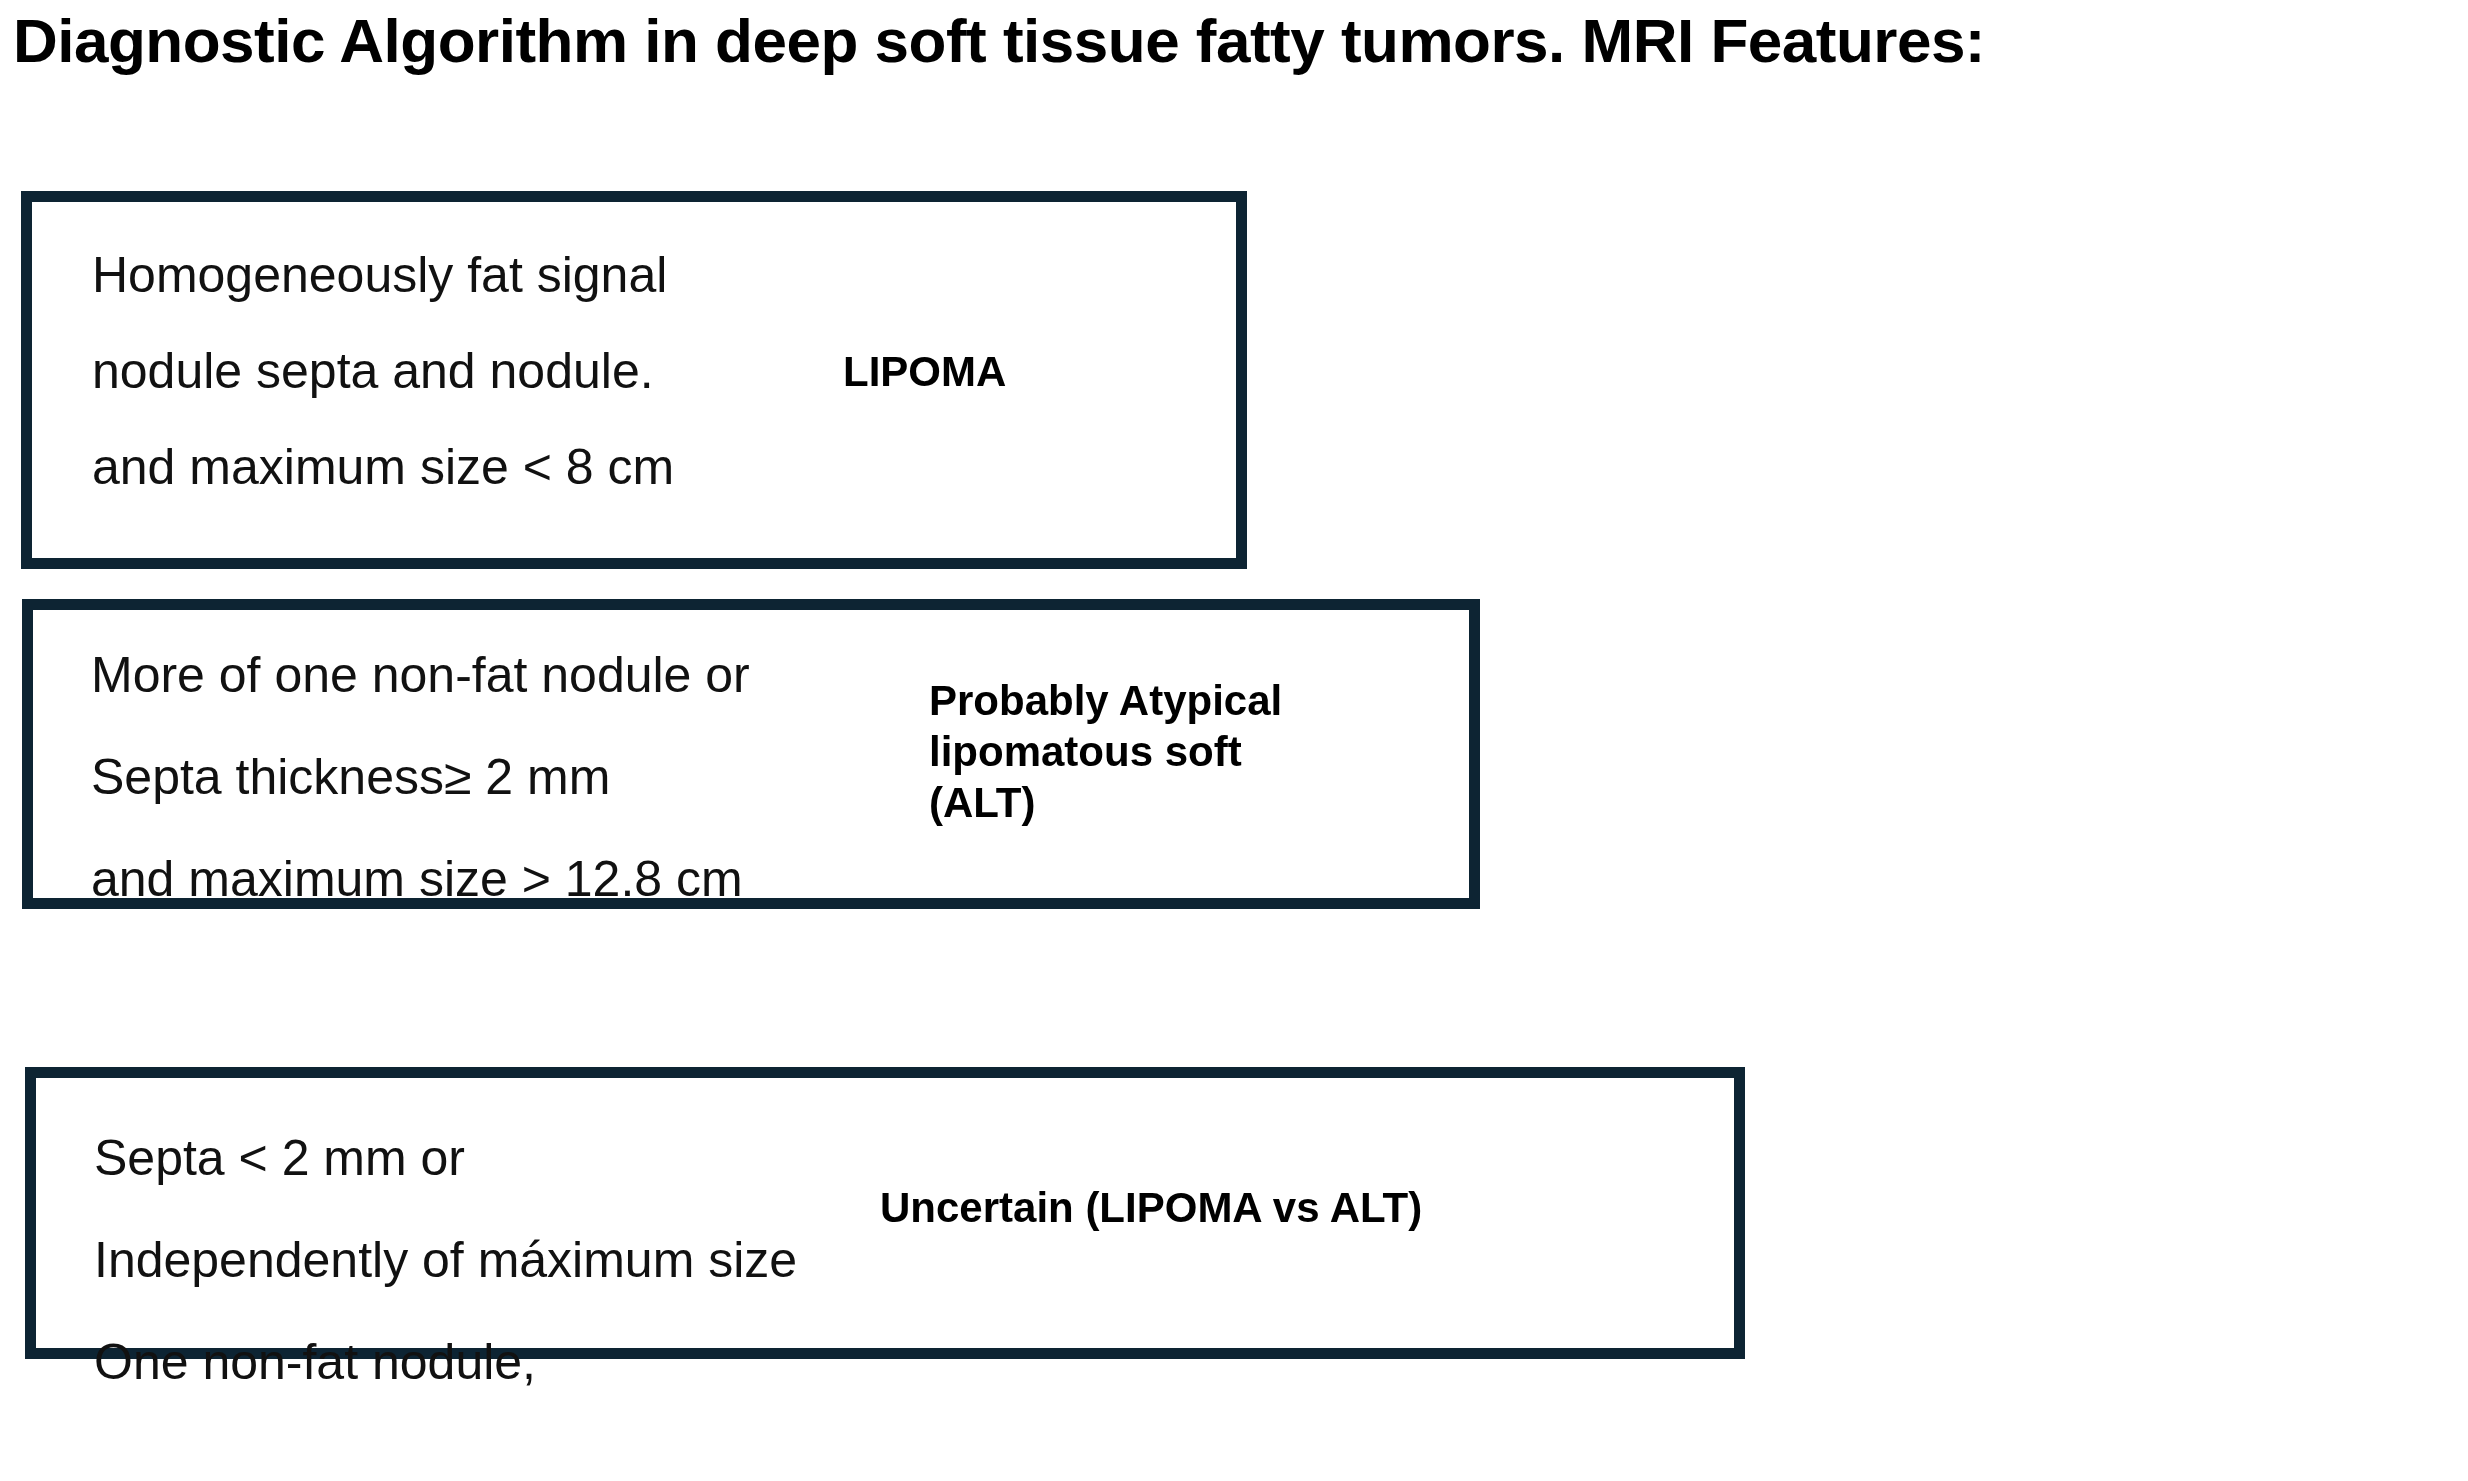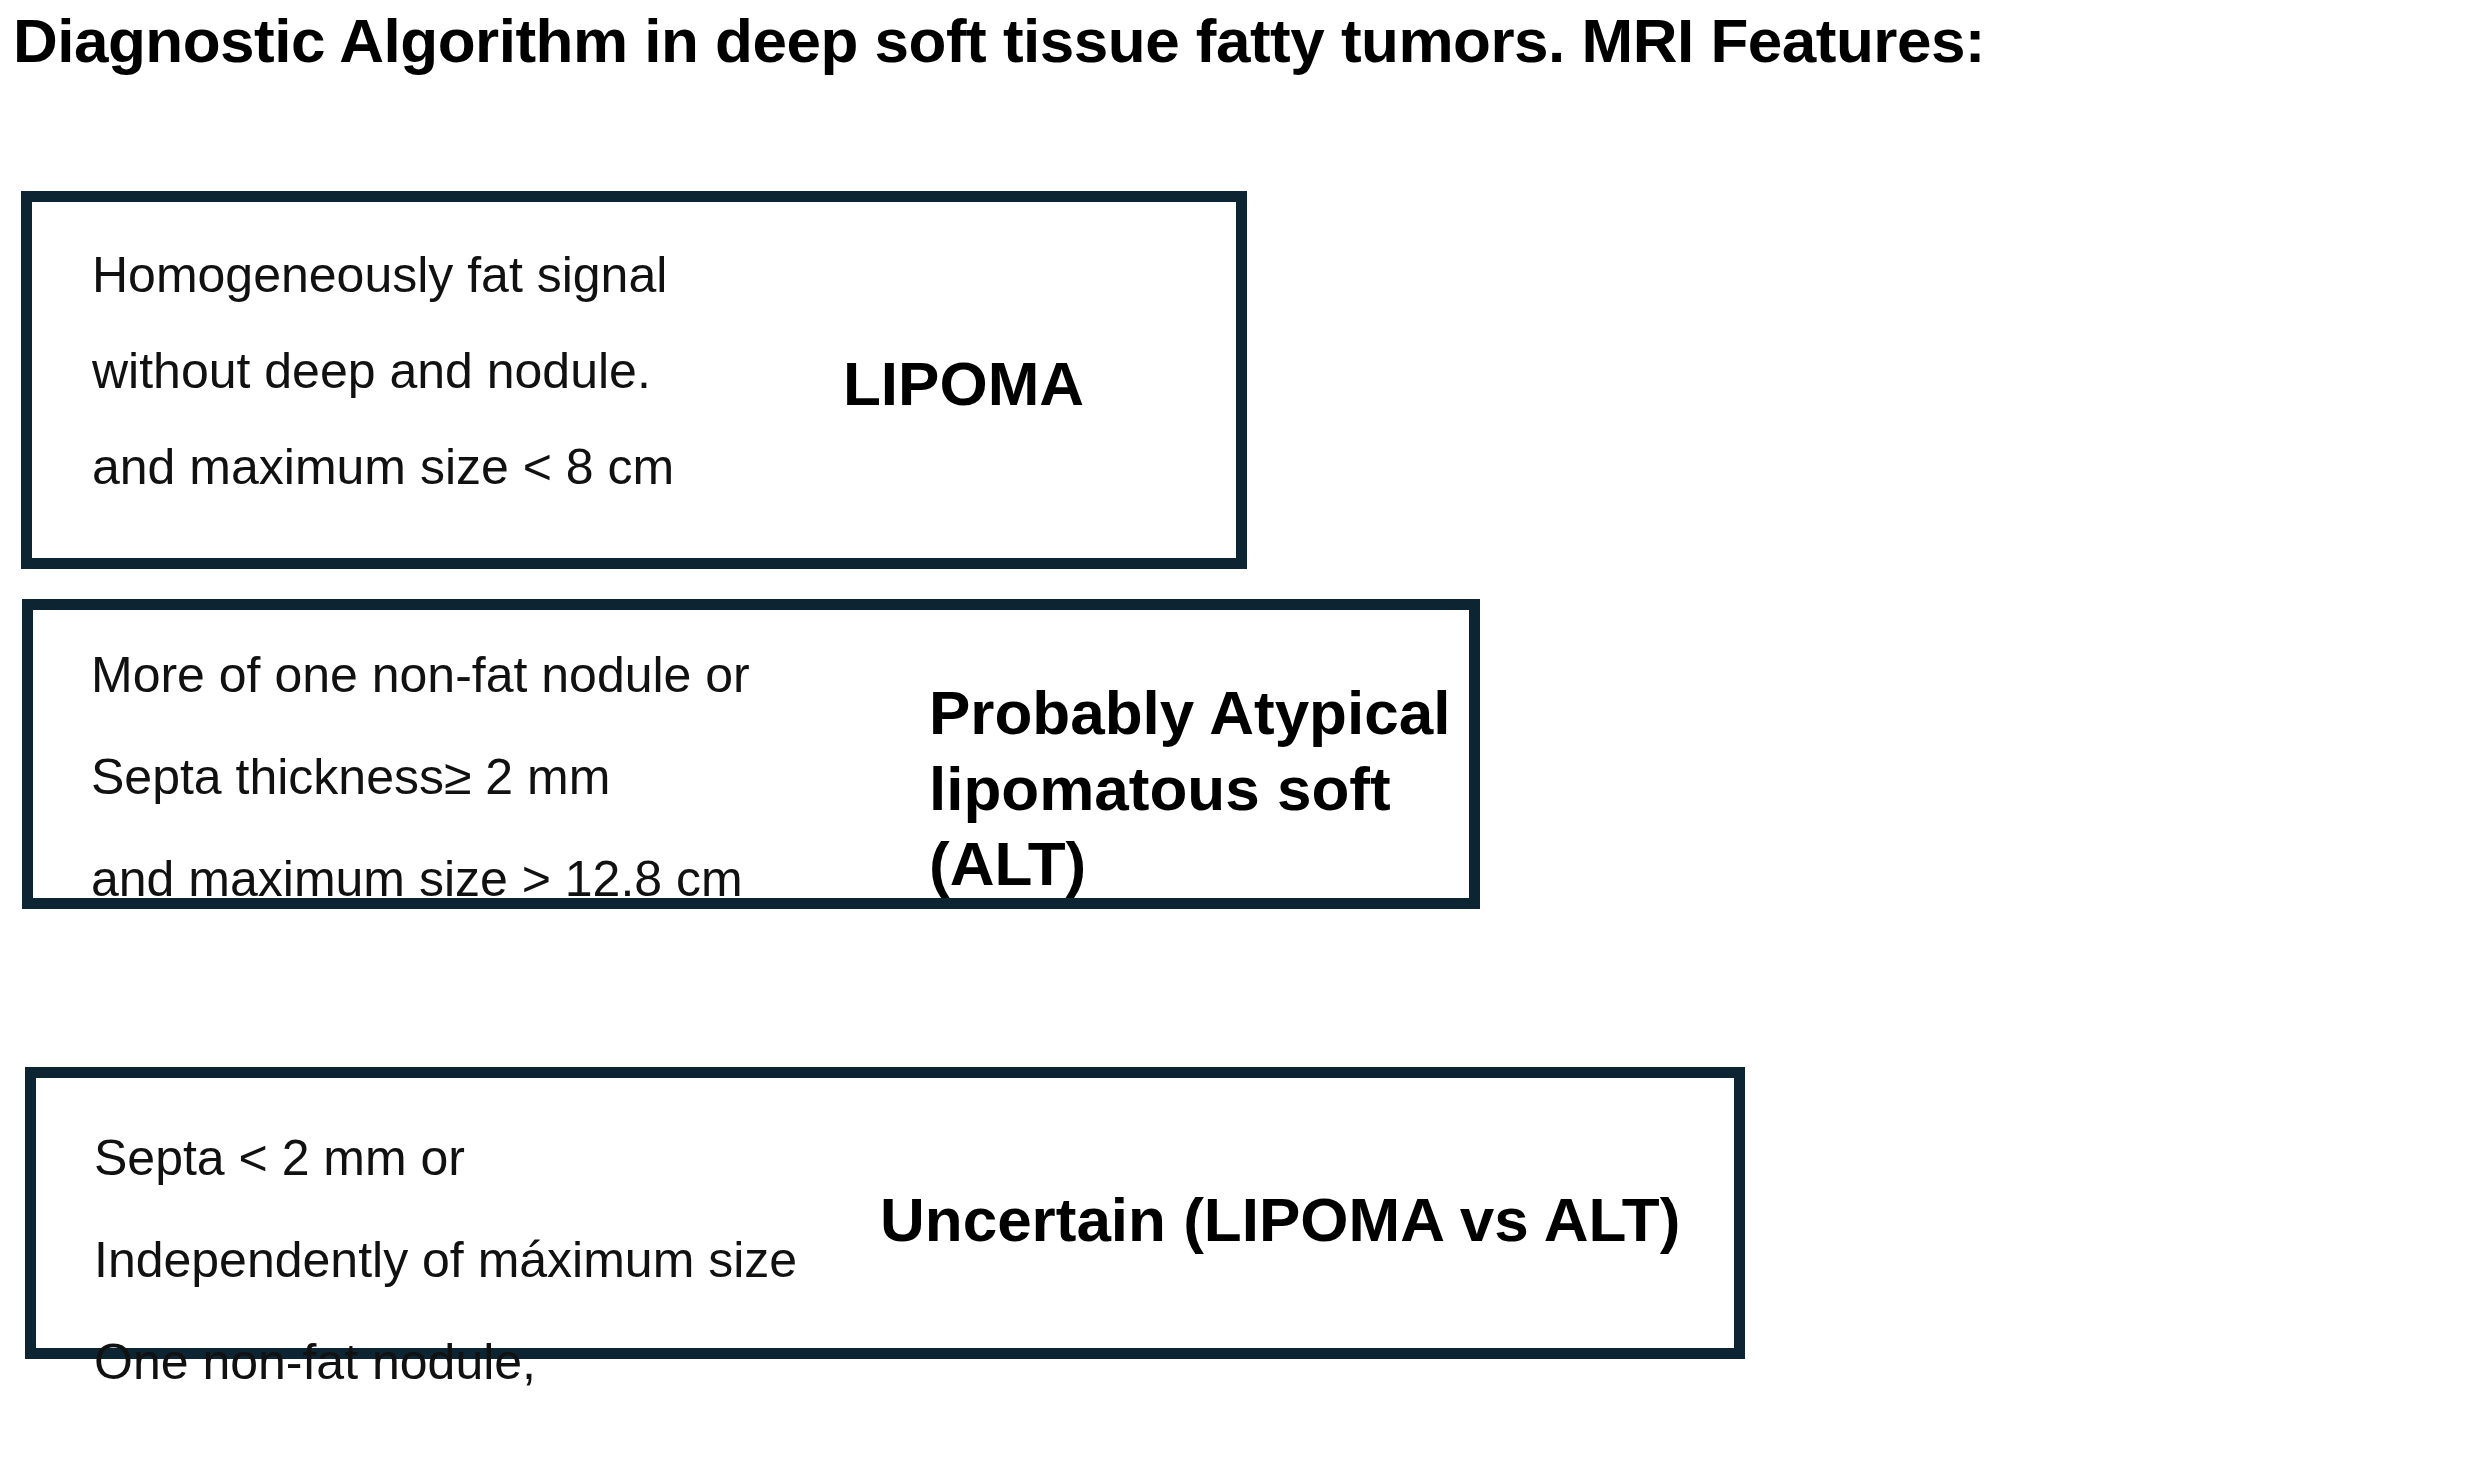--- a/index.html
+++ b/index.html
@@ -54,21 +54,21 @@
     color: #111111;
     font-weight: 400;
     white-space: nowrap;
   }
   .criteria-lines .line {
     display: block;
   }
 
   .diagnosis-label {
     position: absolute;
-    font-size: 62px;
+    font-size: 42px;
     font-weight: bold;
     line-height: 1.22;
     color: #000000;
     white-space: nowrap;
   }
   .diagnosis-label .line {
     display: block;
   }
 
   
@@ -125,21 +125,21 @@
 </head>
 <body>
 
 <div id="figure-root">
 
   <div class="figure-title">Diagnostic Algorithm in deep soft tissue fatty tumors. MRI Features:</div>
 
   <div class="criteria-box" id="box-lipoma">
     <div class="criteria-lines">
       <span class="line">Homogeneously fat signal</span>
-      <span class="line">without deep and nodule.</span>
+      <span class="line">nodule septa and nodule.</span>
       <span class="line"> and maximum size &lt; 8 cm</span>
     </div>
     <div class="diagnosis-label">
       <span class="line">LIPOMA</span>
     </div>
   </div>
 
   <div class="criteria-box" id="box-alt">
     <div class="criteria-lines">
       <span class="line">More of one non-fat nodule or</span>

